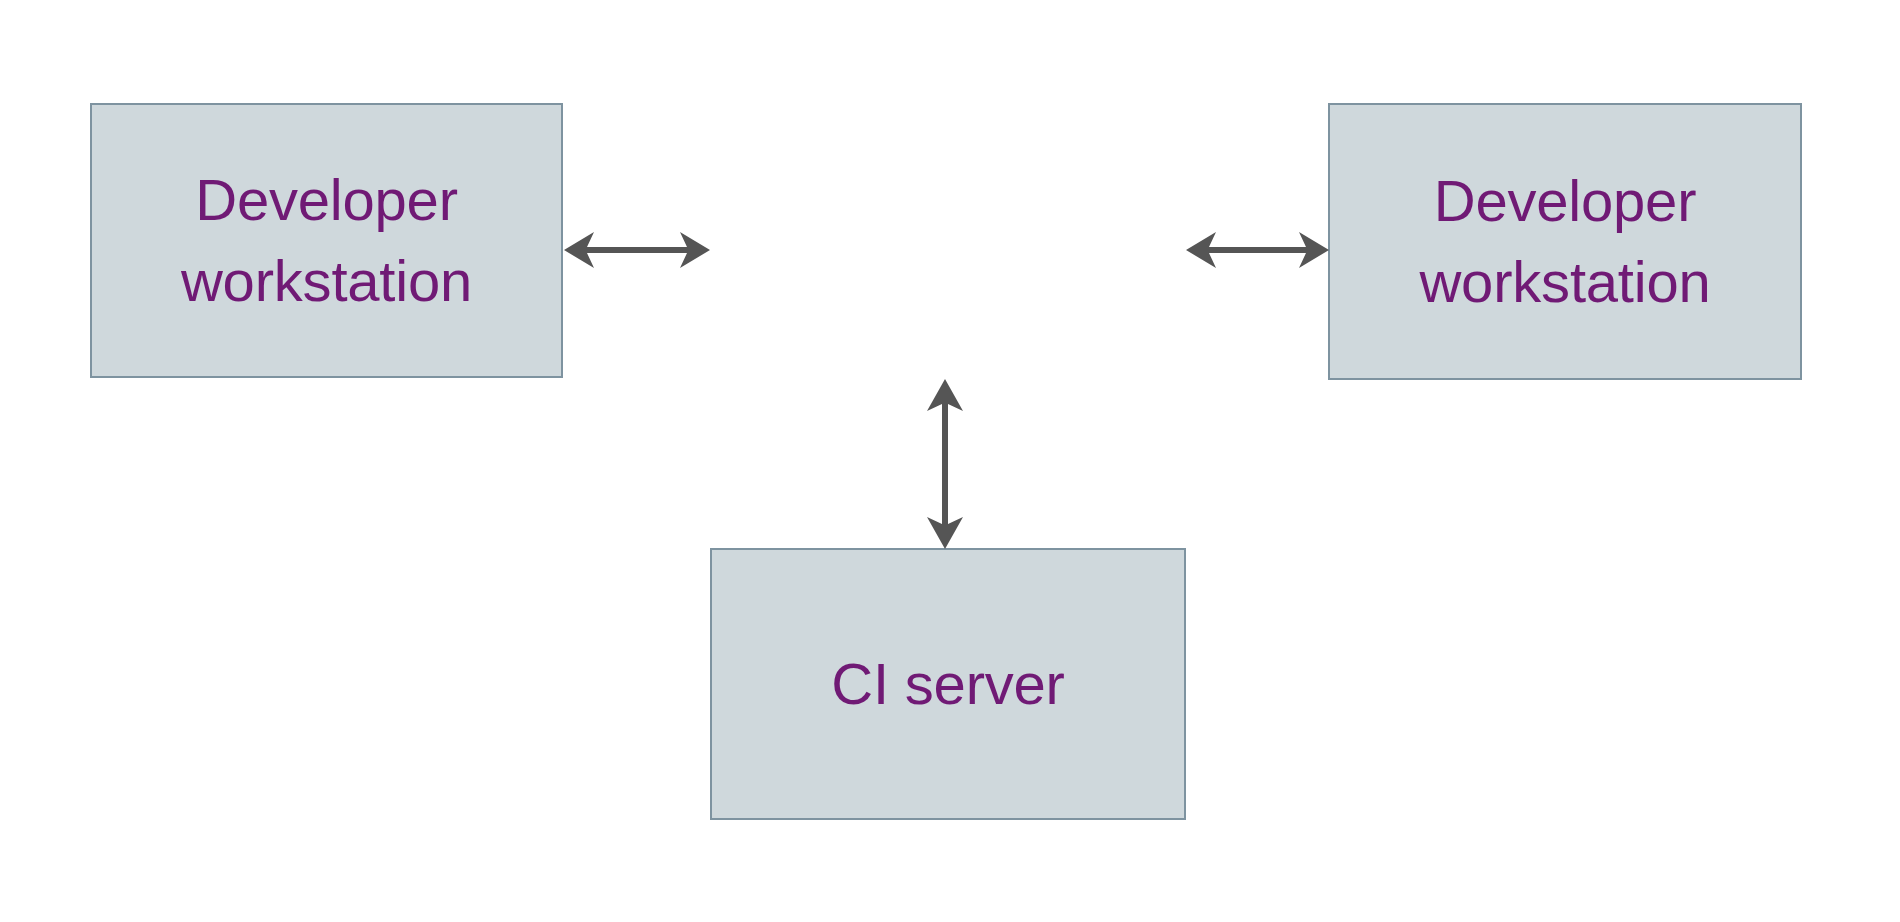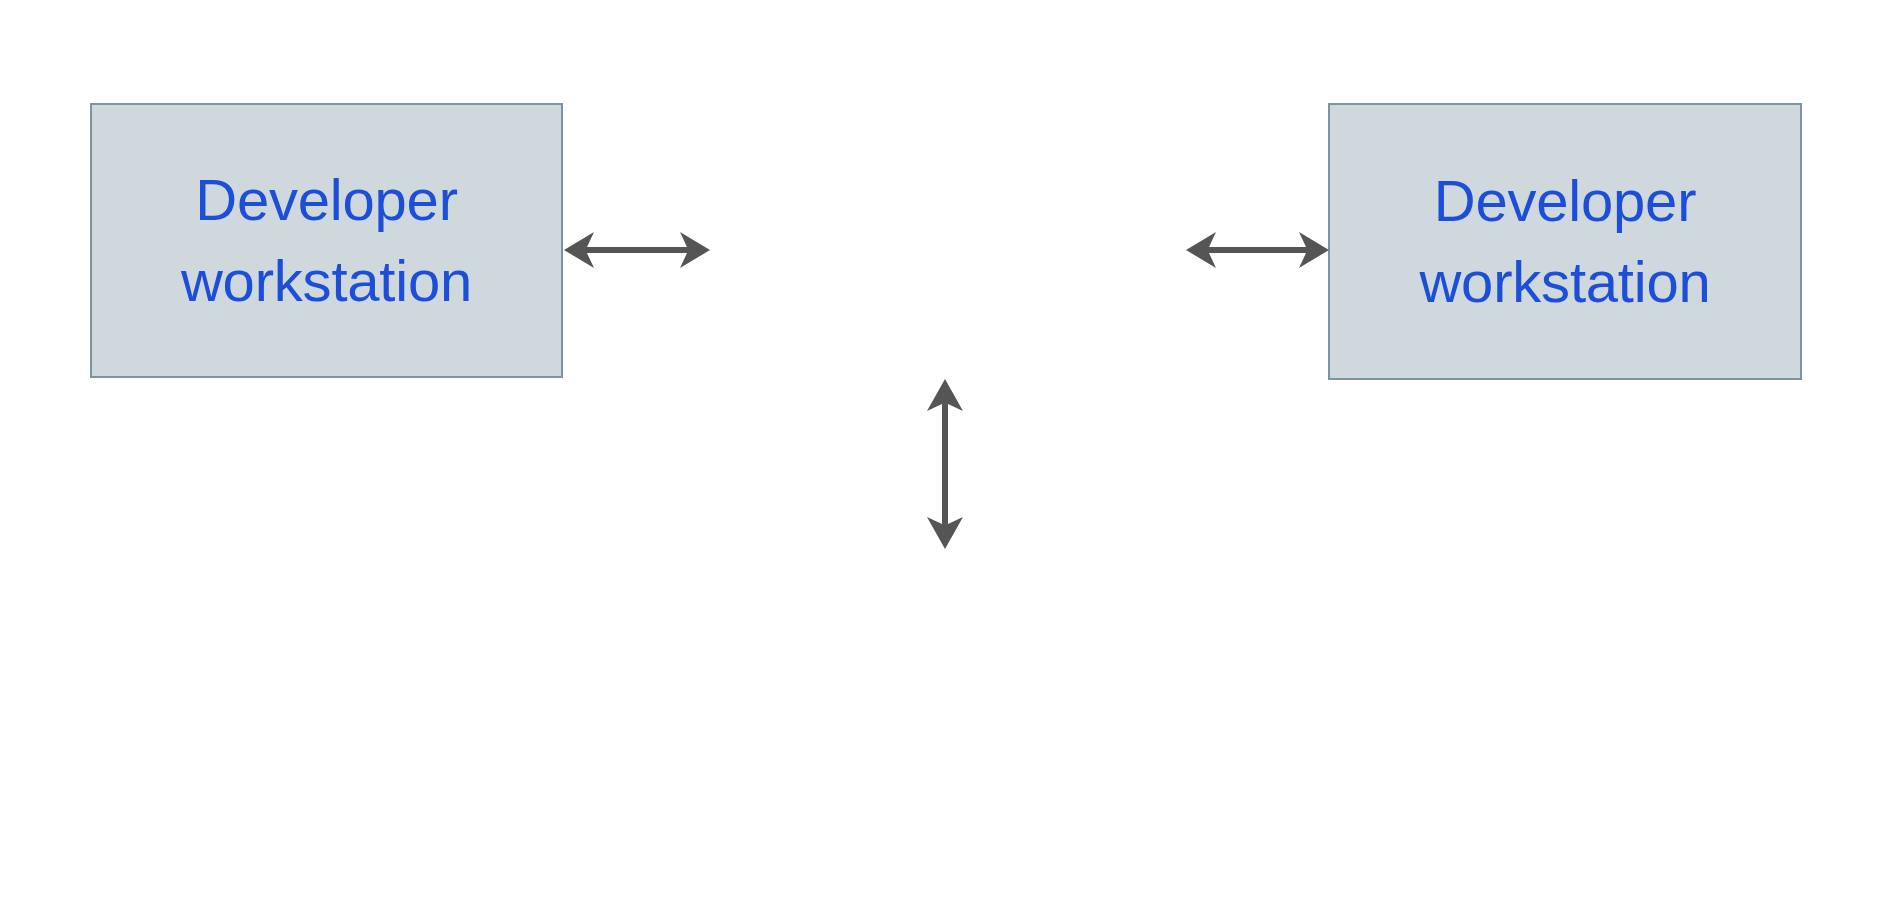--- a/index.html
+++ b/index.html
@@ -23,21 +23,21 @@
     position: absolute;
     box-sizing: border-box;
     background: #cfd8dc;
     border: 2px solid #7e93a0;
     display: flex;
     align-items: center;
     justify-content: center;
     text-align: center;
   }
   .node-label {
-    color: #1d4ed8;
+    color: #701a75;
     font-size: 58px;
     line-height: 1.38;
     font-weight: 400;
     letter-spacing: -0.2px;
     white-space: pre-line;
     padding: 0 4px;
     text-align: center;
   }
   
   #node-dev-left  { left: 90px;   top: 103px; width: 473px; height: 275px; }
@@ -68,20 +68,23 @@
     <span class="node-label">Developer
 workstation</span>
   </div>
 
 
   <div class="node" id="node-dev-right">
     <span class="node-label">Developer
 workstation</span>
   </div>
 
+  <div class="node" id="node-ci">
+    <span class="node-label">CI server</span>
+  </div>
 
   <div class="connector" id="conn-left-cache">
     <svg viewBox="0 0 154 68" preserveAspectRatio="none">
       <path d="M 4 34 L 34 16 L 27 31 L 127 31 L 120 16 L 150 34 L 120 52 L 127 37 L 27 37 L 34 52 Z" fill="#555555"></path>
     </svg>
   </div>
 
   <div class="connector" id="conn-cache-right">
     <svg viewBox="0 0 149 68" preserveAspectRatio="none">
       <path d="M 3 34 L 33 16 L 26 31 L 123 31 L 116 16 L 146 34 L 116 52 L 123 37 L 26 37 L 33 52 Z" fill="#555555"></path>

